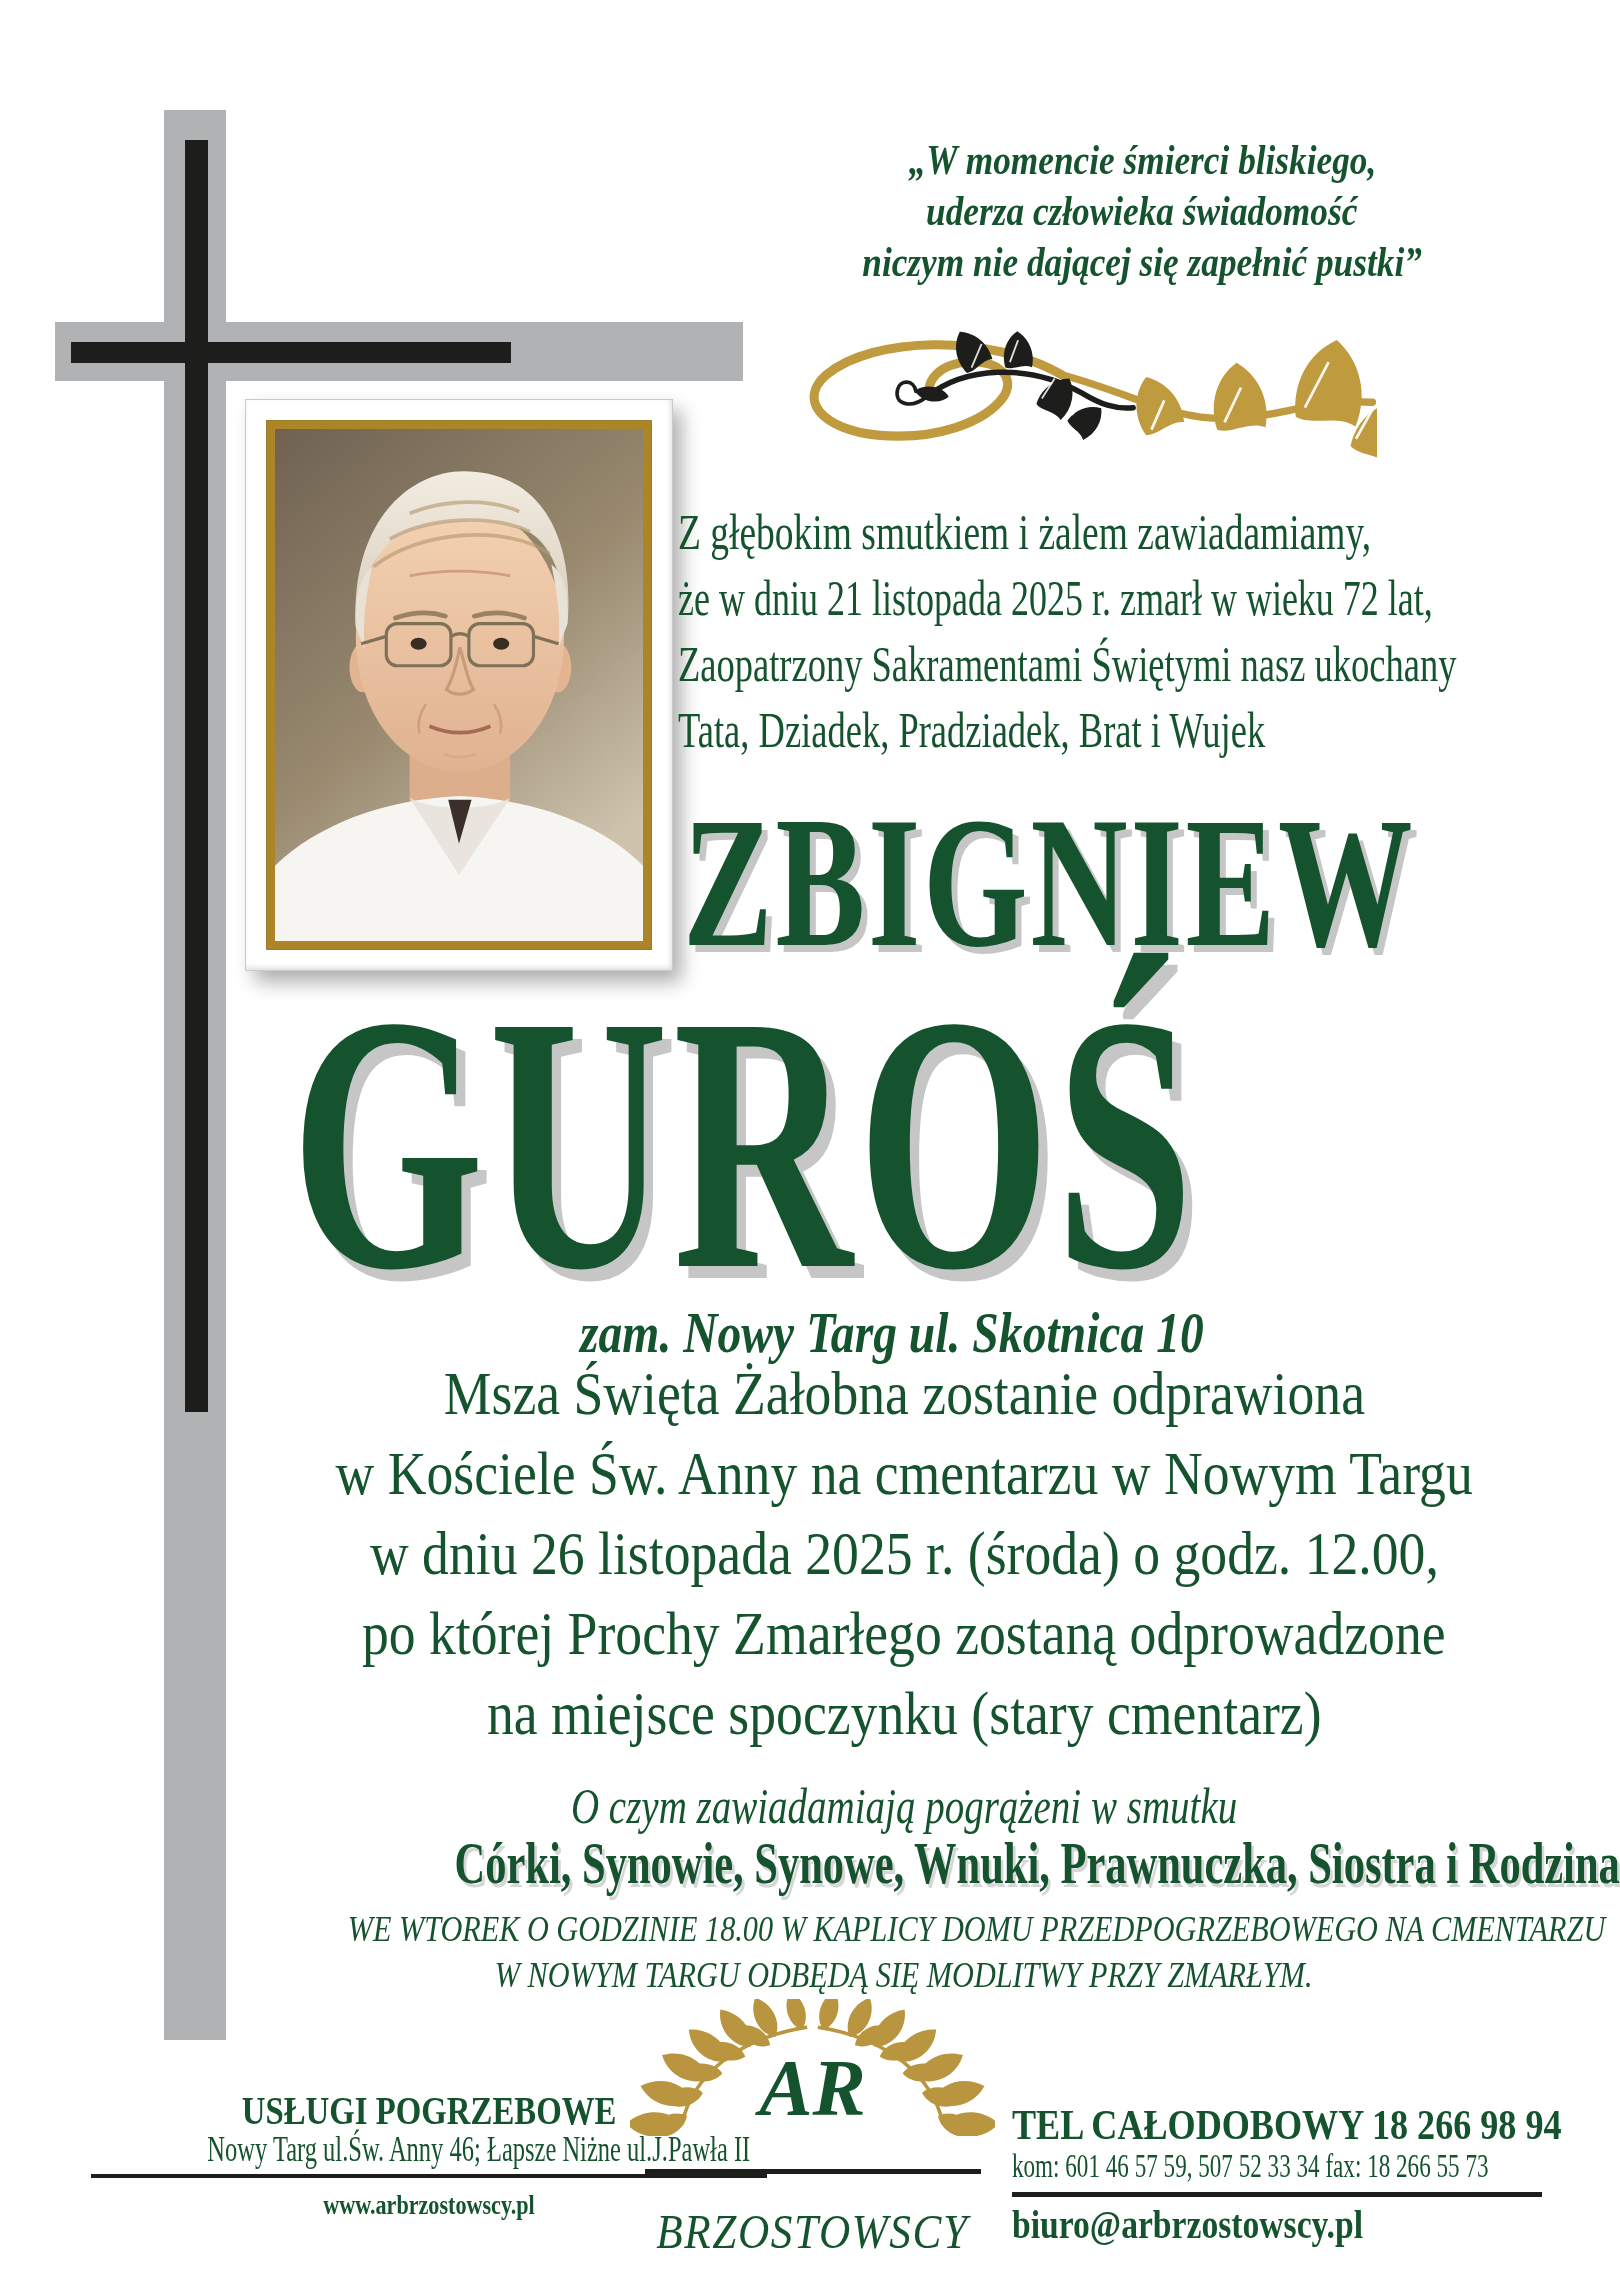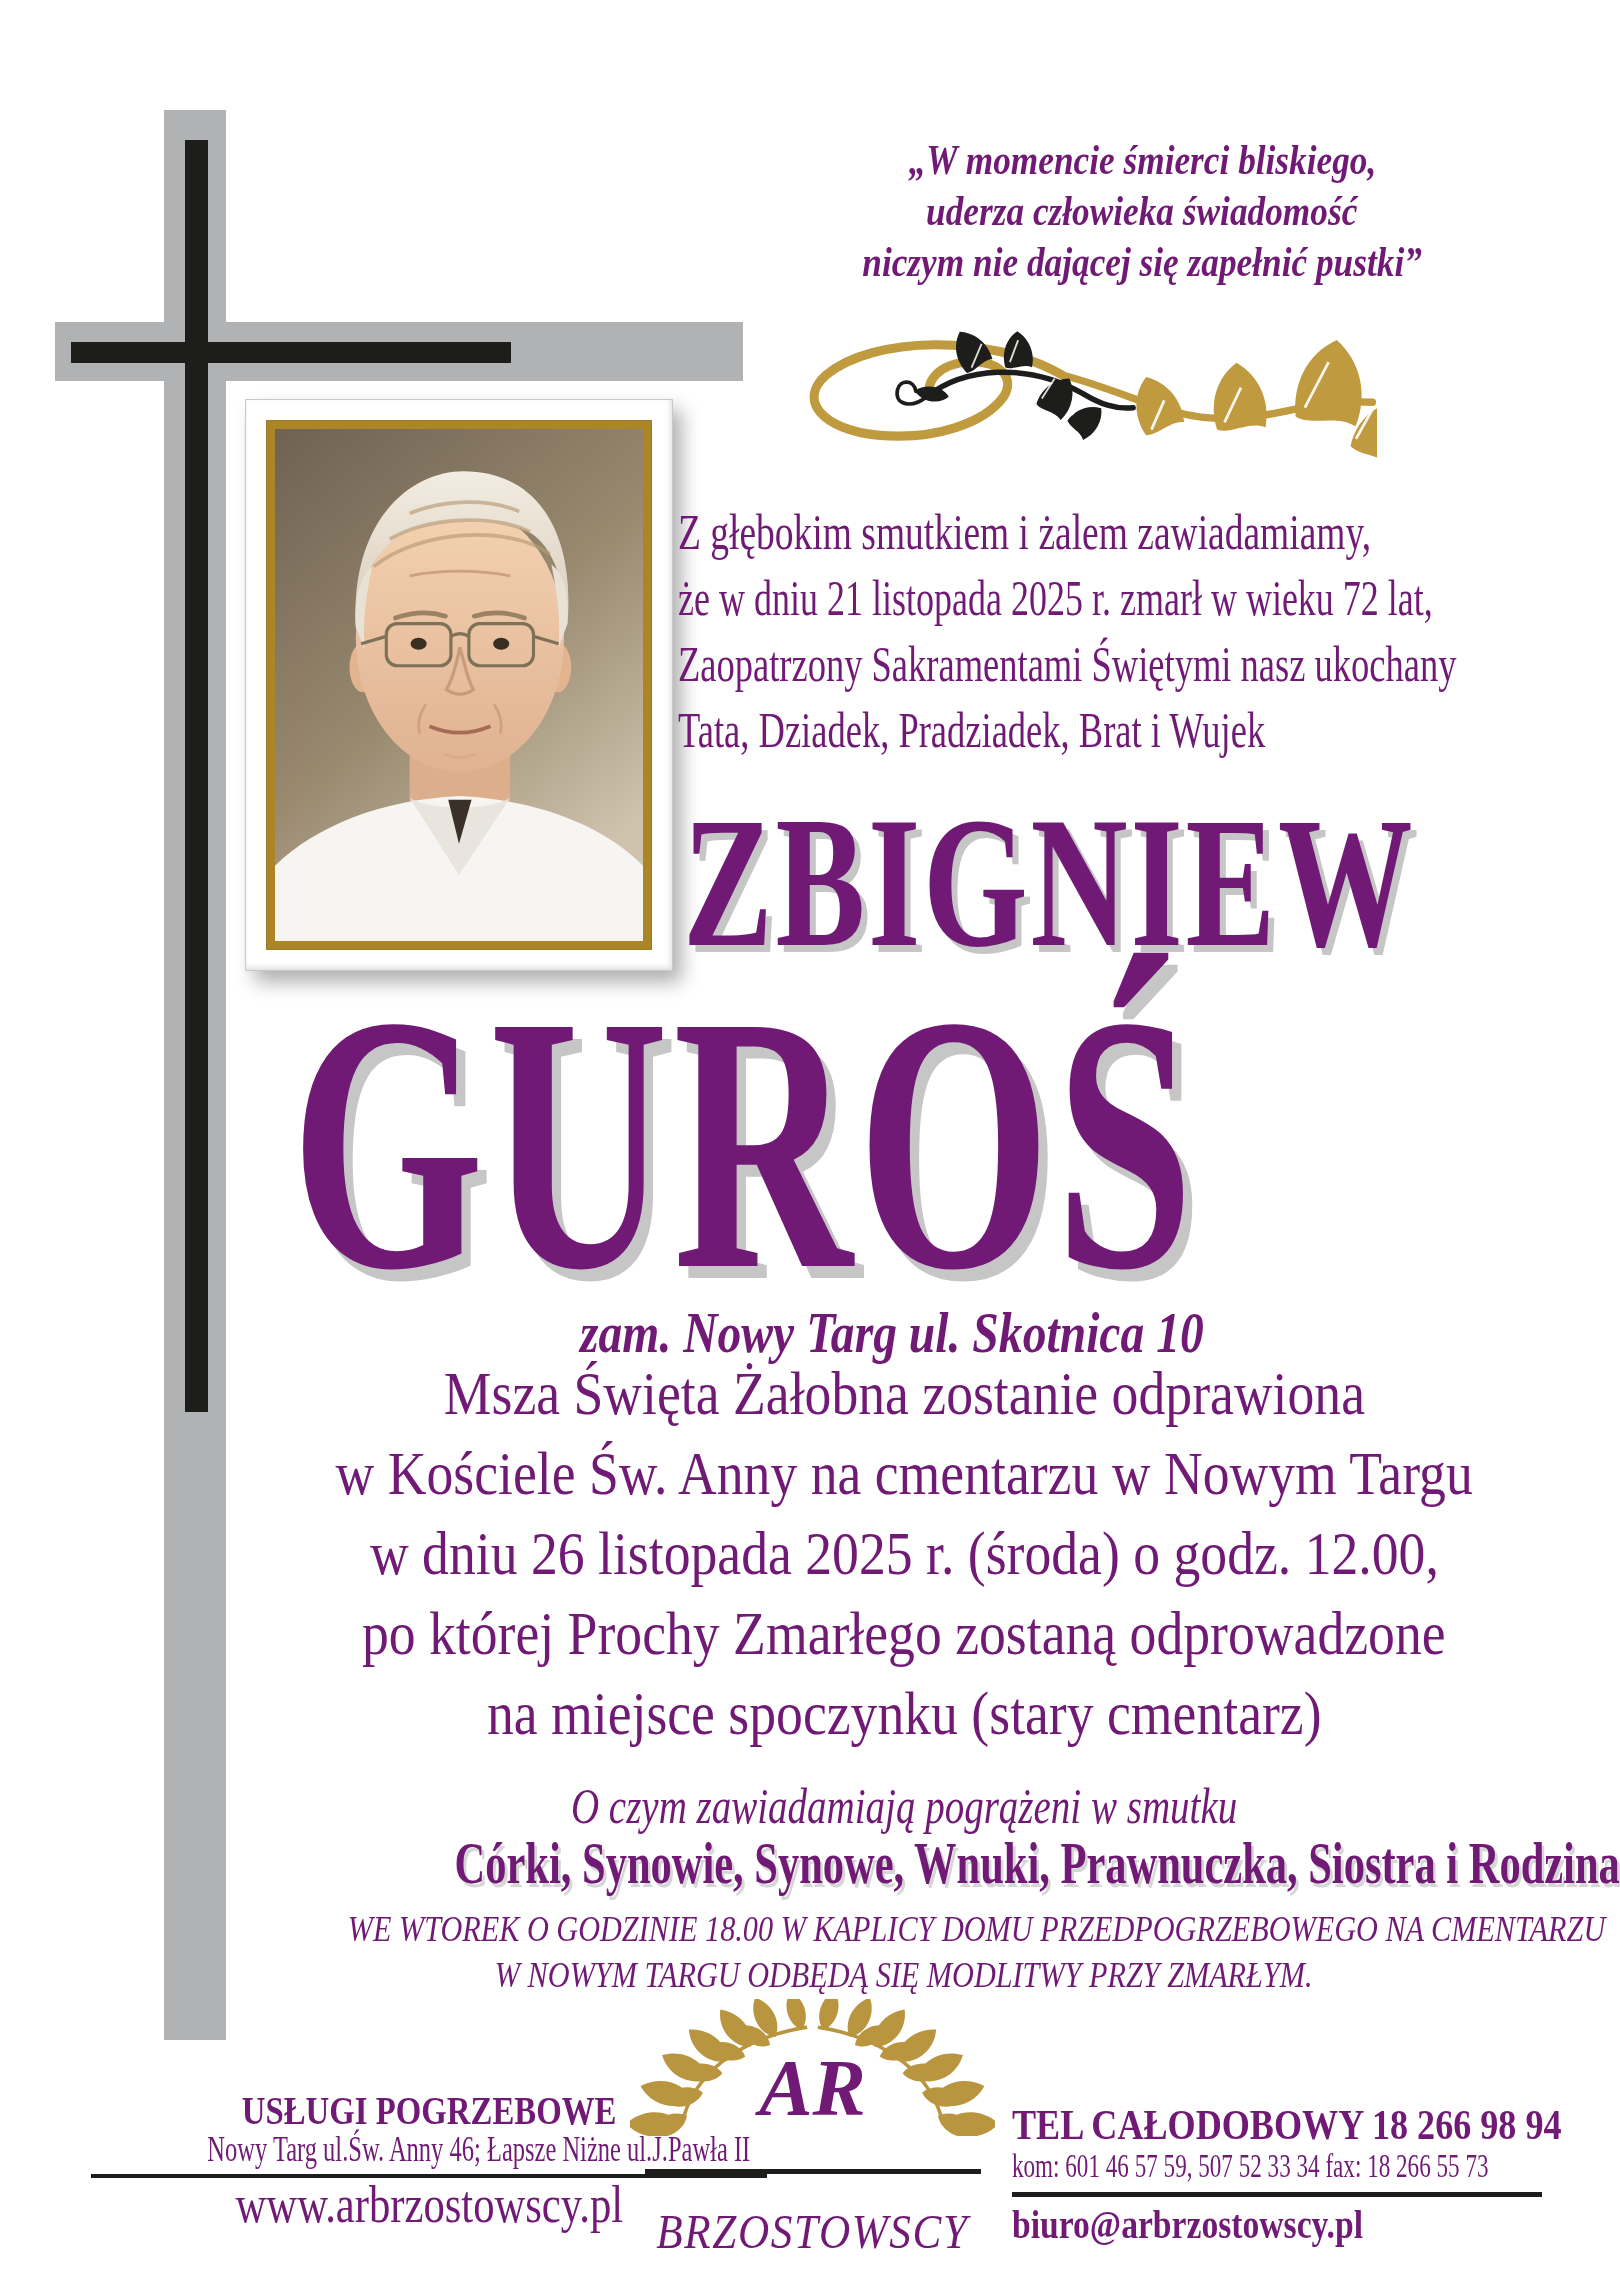--- a/index.html
+++ b/index.html
@@ -1,17 +1,17 @@
 <!DOCTYPE html>
 <html style="font-size:14.6px"><head>
 <meta charset="utf-8">
 <style>
   html,body{margin:0;padding:0;background:#e8e8e8;}
   .page{position:relative;width:1621px;height:2284px;background:#ffffff;overflow:hidden;
-        font-family:"Liberation Serif", serif;color:#701a75;}
+        font-family:"Liberation Serif", serif;color:#14532d;}
   .abs{position:absolute;}
   .bar{position:absolute;}
   .cx{display:inline-block;transform:scaleX(var(--sx,.8));transform-origin:center center;white-space:nowrap;}
   .cx-l{display:inline-block;transform:scaleX(var(--sx,.8));transform-origin:left center;white-space:nowrap;}
   .ln{white-space:nowrap;}
 
   
   .quote{left:740px;top:135px;width:804px;text-align:center;
          font-weight:bold;font-style:italic;font-size:42px;line-height:51px;}
 
@@ -41,21 +41,21 @@
   .gold-frame{position:absolute;left:21px;top:21px;right:21px;bottom:21px;
               border:8.2px solid #ab8526;box-shadow:inset 0 0 0 1.8px #7c5e0e, 0 0 0 0.9px #8d6d15;
               overflow:hidden;background:#8a7a66;}
   .gold-frame svg{display:block;width:100%;height:100%;}
 
   
   .f-left{left:91px;top:2089px;width:676px;text-align:center;}
   .f-left .t1{font-weight:bold;font-size:41px;line-height:42px;}
   .f-left .t2{font-size:35px;line-height:37px;}
   .f-left .rule{height:4.6px;background:#1d1d1b;margin:5.5px 0 1.8px 0;}
-  .f-left .t3{font-weight:normal;font-size:52px;line-height:42px;margin-top:5.5px;}
+  .f-left .t3{font-weight:bold;font-size:27px;line-height:42px;margin-top:5.5px;}
 
   .f-logo{left:630px;top:1999px;width:365px;text-align:center;font-style:italic;}
   .f-logo .initials{position:absolute;left:0;top:49px;width:365px;text-align:center;
                     font-weight:bold;font-size:80px;line-height:1;}
   .f-logo .rule{position:absolute;left:14.6px;top:170px;width:336px;height:4.6px;background:#1d1d1b;}
   .f-logo .lname{position:absolute;left:0;top:181px;width:365px;text-align:center;
                  font-size:48px;line-height:49px;letter-spacing:1.8px;margin-top:27px;}
 
   .f-right{left:1012px;top:2092px;width:594px;text-align:left;margin-top:12px;}
   .f-right .t1{font-weight:bold;font-size:42px;line-height:43px;}

